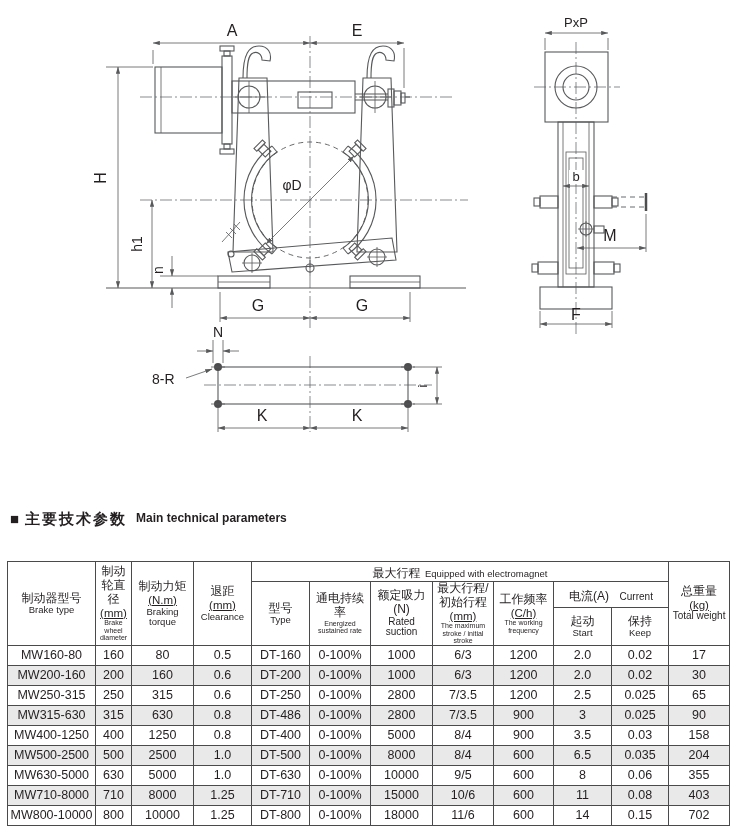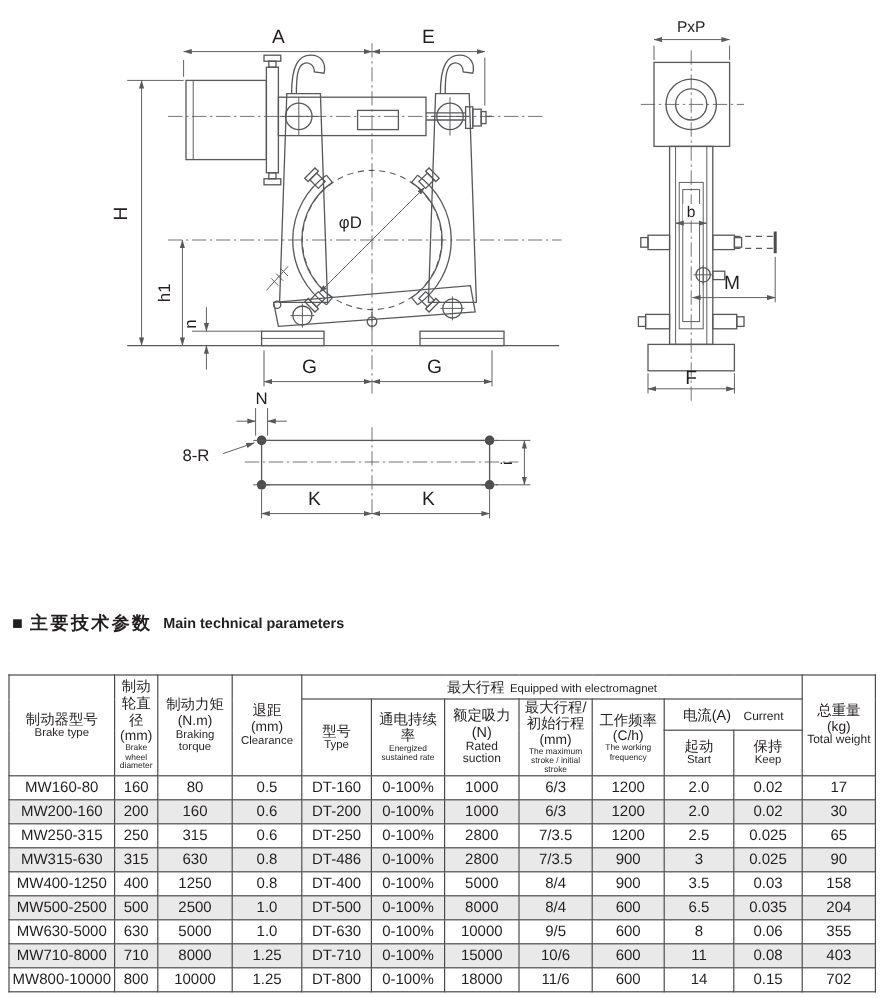--- a/index.html
+++ b/index.html
@@ -17,21 +17,21 @@
 
   .section-heading{margin:36px 0 0 10px;display:flex;align-items:center;gap:6px;}
   .section-heading .marker{font-size:15px;line-height:1;}
   .section-heading .zh{font-size:15px;font-weight:bold;letter-spacing:2px;}
   .section-heading .en{font-size:12px;font-weight:bold;margin-left:3px;}
 
   table.params{border-collapse:collapse;table-layout:fixed;width:722px;margin:34px 0 0 7px;}
   table.params th,table.params td{border:1px solid #4a4a4c;text-align:center;vertical-align:middle;
     padding:0 1px;font-weight:normal;overflow:hidden;}
   .zh{font-size:12px;line-height:1.15;}
-  .unit{font-size:11.5px;line-height:1.1;}
+  .unit{font-size:11.5px;line-height:1.1;text-decoration:underline;}
   .en{font-size:9.5px;line-height:1.05;}
   .en-s{font-size:10px;line-height:1.05;}
   .tiny{font-size:7px;line-height:1.05;}
   .grp .zh{display:inline;}
   .grp .en{display:inline;margin-left:0;}
   .cur .zh{display:inline;}
   .cur .en{display:inline;margin-left:6px;font-size:10px;}
   tbody td{font-size:12.5px;height:19px;}
   tbody tr:nth-child(even){background:#e9e9e9;}
   thead tr.r1{height:20px;}

